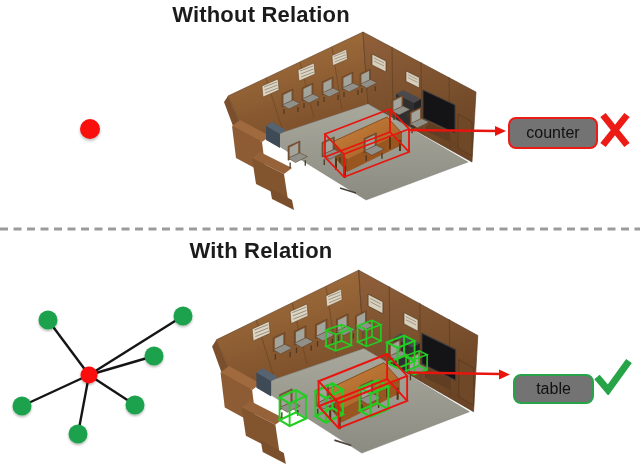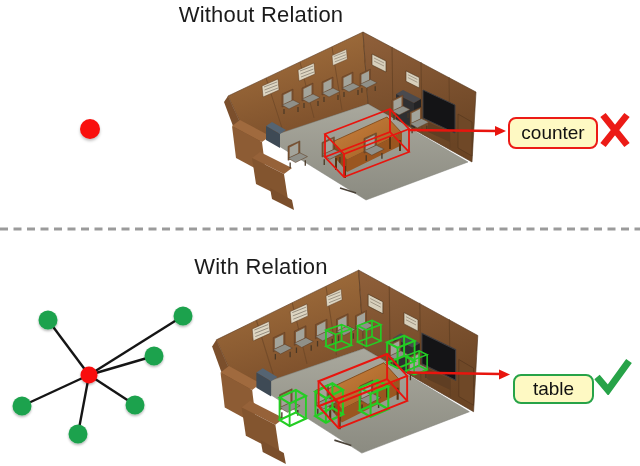--- a/index.html
+++ b/index.html
@@ -2,28 +2,28 @@
 <html style="--red-accent: #ec1b16; --arrow-red: #e8150e; --green-accent: #27a348; --bbox-green: #24cd24; --node-green: #1fa24e; --node-red: #f9100d; --edge-black: #151515; --divider-gray: #9b9b9b; --label-text: #111111; --title-text: #1b1b1b;"><head>
 <meta charset="utf-8">
 <style>
   html,body{margin:0;padding:0}
   body{
     width:640px;height:466px;position:relative;overflow:hidden;
     background:#ffffff;font-family:"Liberation Sans",sans-serif;
   }
   .title{
     position:absolute;left:0;width:522px;text-align:center;
-    font-size:22px;color:var(--title-text,#1b1b1b);z-index:3;letter-spacing:.2px;
+    font-size:22px;color:var(--title-text,#1b1b1b);z-index:3;letter-spacing:.2px;font-weight:bold;
   }
   #title-top{top:2px}
-  #title-bottom{top:254px}
+  #title-bottom{top:238px}
   .pred-label{
-    position:absolute;background:#fef9c3;border-radius:8px;z-index:3;
+    position:absolute;background:#737373;border-radius:8px;z-index:3;
     display:flex;align-items:center;justify-content:center;
-    font-size:19px;color:var(--label-text,#111);
+    font-size:16px;color:var(--label-text,#111);
   }
   #label-counter{left:508px;top:117px;width:86px;height:28px;border:2.5px solid var(--red-accent,#ec1b16)}
   #label-table{left:513px;top:374px;width:77px;height:26px;border:2.5px solid var(--green-accent,#27a348)}
   #dot{
     position:absolute;left:80px;top:119px;width:20px;height:20px;border-radius:50%;
     background:var(--node-red,#f9100d);box-shadow:0 2px 3px rgba(0,0,0,.25);z-index:3;
   }
   svg.room{position:absolute;z-index:1}
   #overlay{position:absolute;left:0;top:0;z-index:2;pointer-events:none}
   .icon{position:absolute;z-index:3}

